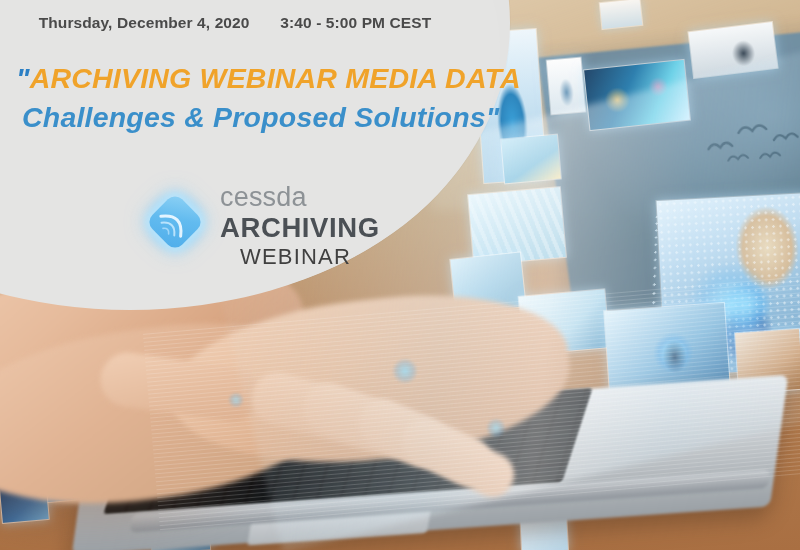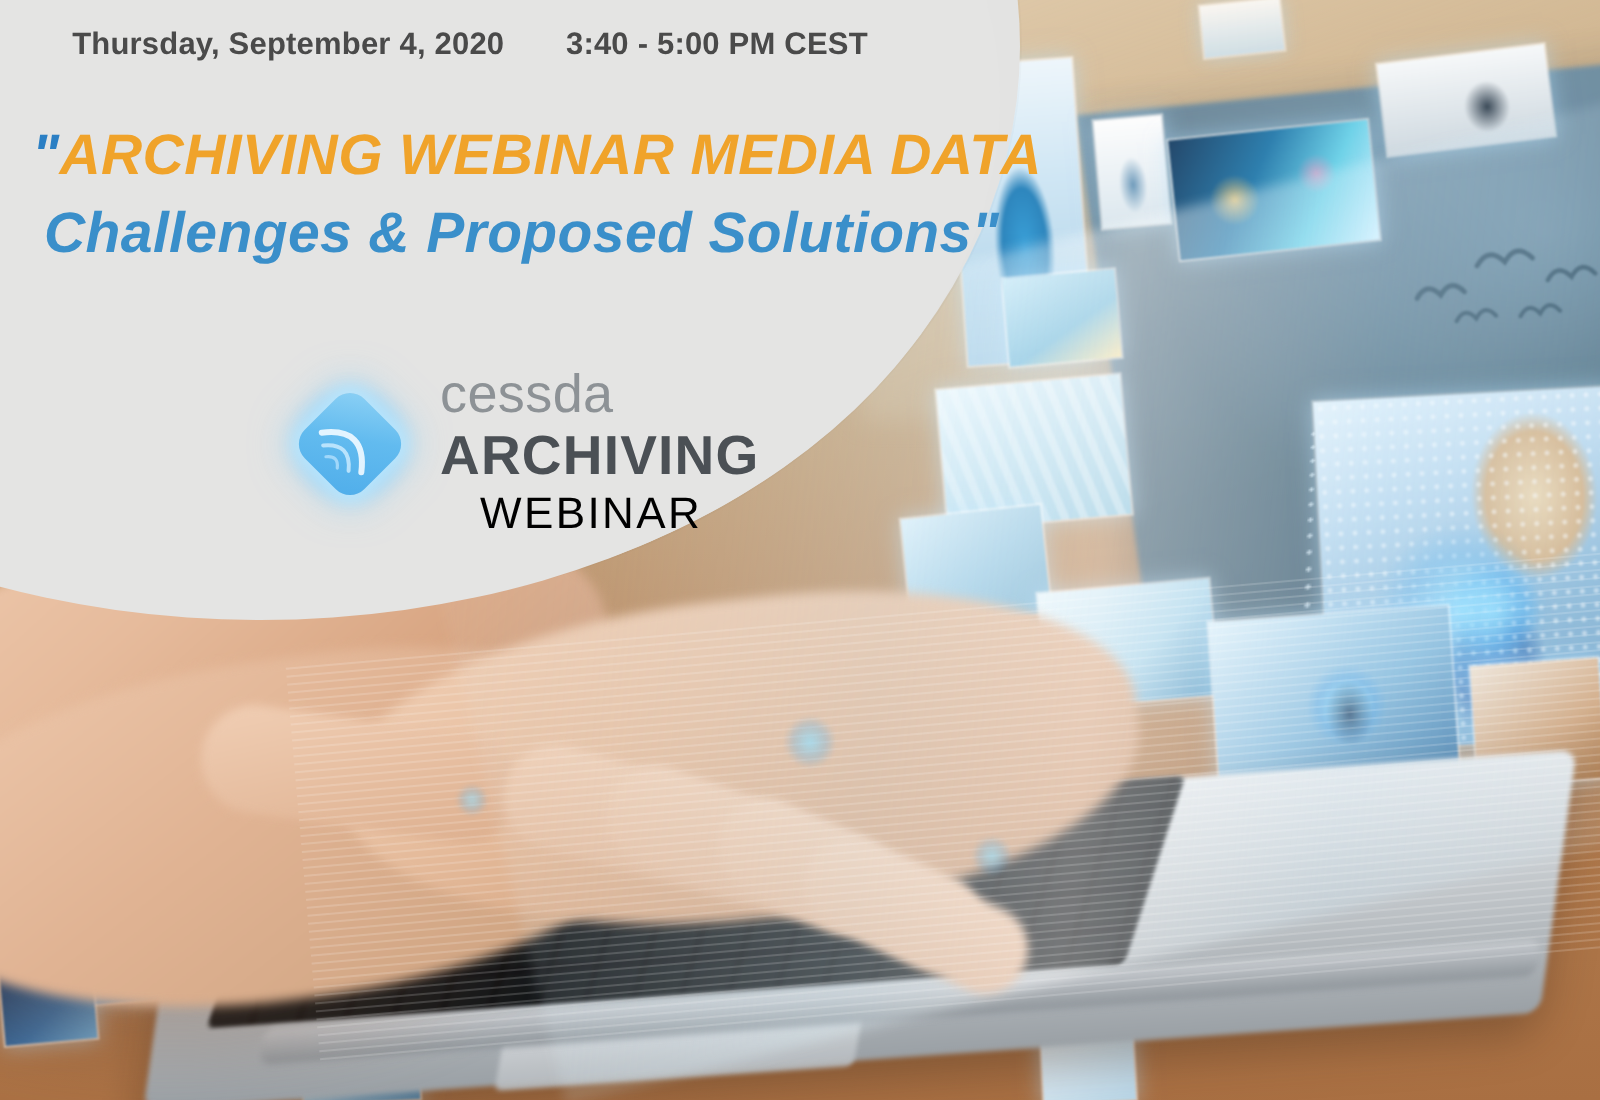--- a/index.html
+++ b/index.html
@@ -209,21 +209,21 @@
   }
 
   .logo-word{position:absolute;left:77px;top:-2px;width:175px;}
   .w-cessda{
     font-size:27px;font-weight:400;color:#8d9296;letter-spacing:.2px;line-height:1;
   }
   .w-training{
     font-size:27.5px;font-weight:bold;color:#4b5055;letter-spacing:.6px;line-height:1.08;margin-top:2px;
   }
   .w-webinar{
-    font-size:22px;font-weight:400;color:#000000;letter-spacing:1.2px;line-height:1.1;
+    font-size:22px;font-weight:400;color:#404040;letter-spacing:1.2px;line-height:1.1;
     margin-top:2px;padding-left:20px;
   }
 </style>
 </head>
 <body>
 
 <div id="poster">
 
   <div class="photo">
     <div class="bg-base"></div>
@@ -353,21 +353,21 @@
     <div class="glow-orb" style="left:228px;top:392px;width:16px;height:16px;opacity:.7;"></div>
   </div>
 
   <div class="circle-panel"></div>
   <div class="circle-panel2"></div>
   <div class="circle-fill-top"></div>
 
   <div class="content">
 
     <div class="datebar">
-      <span>Thursday,  September 4, 2020</span>
+      <span>Thursday,  December 4, 2020</span>
       <span class="gap"></span>
       <span>3:40 - 5:00 PM CEST</span>
     </div>
 
     <div class="title-block">
       <div class="title-line1"><span class="q">"</span><span>ARCHIVING WEBINAR MEDIA DATA</span></div>
       <div class="title-line2"><span>Challenges &amp; Proposed Solutions</span><span>"</span></div>
     </div>
 
     <div class="logo">

